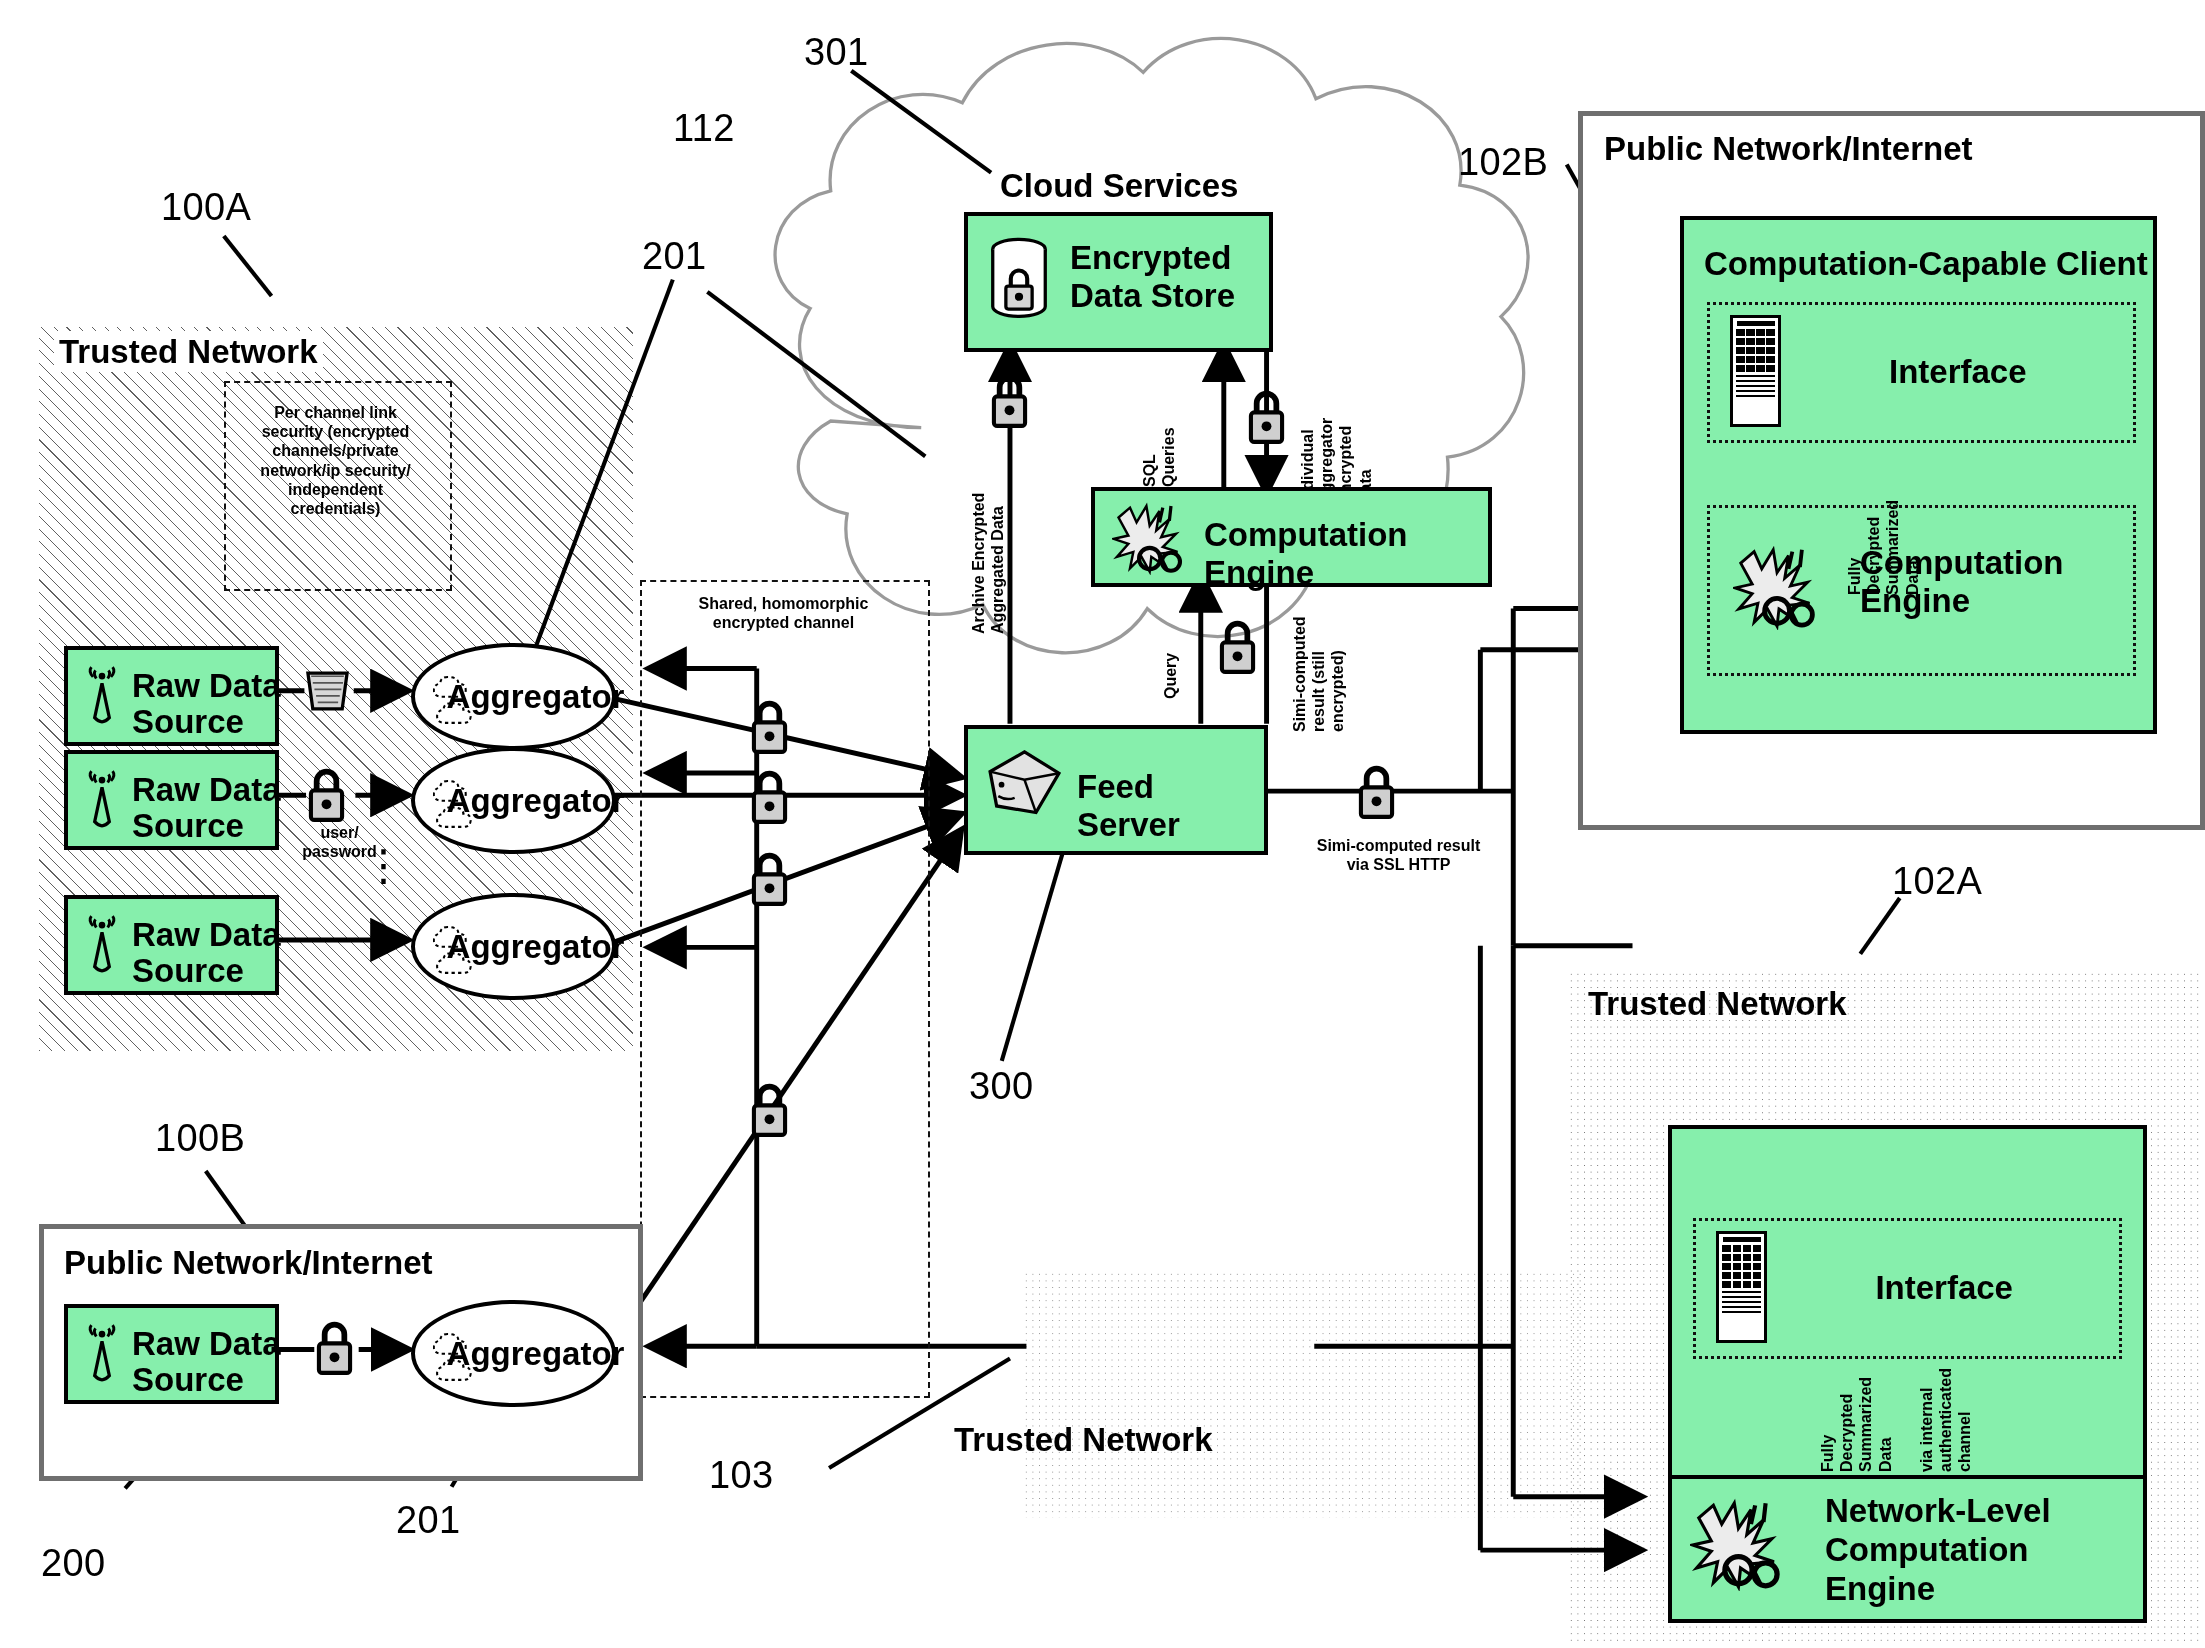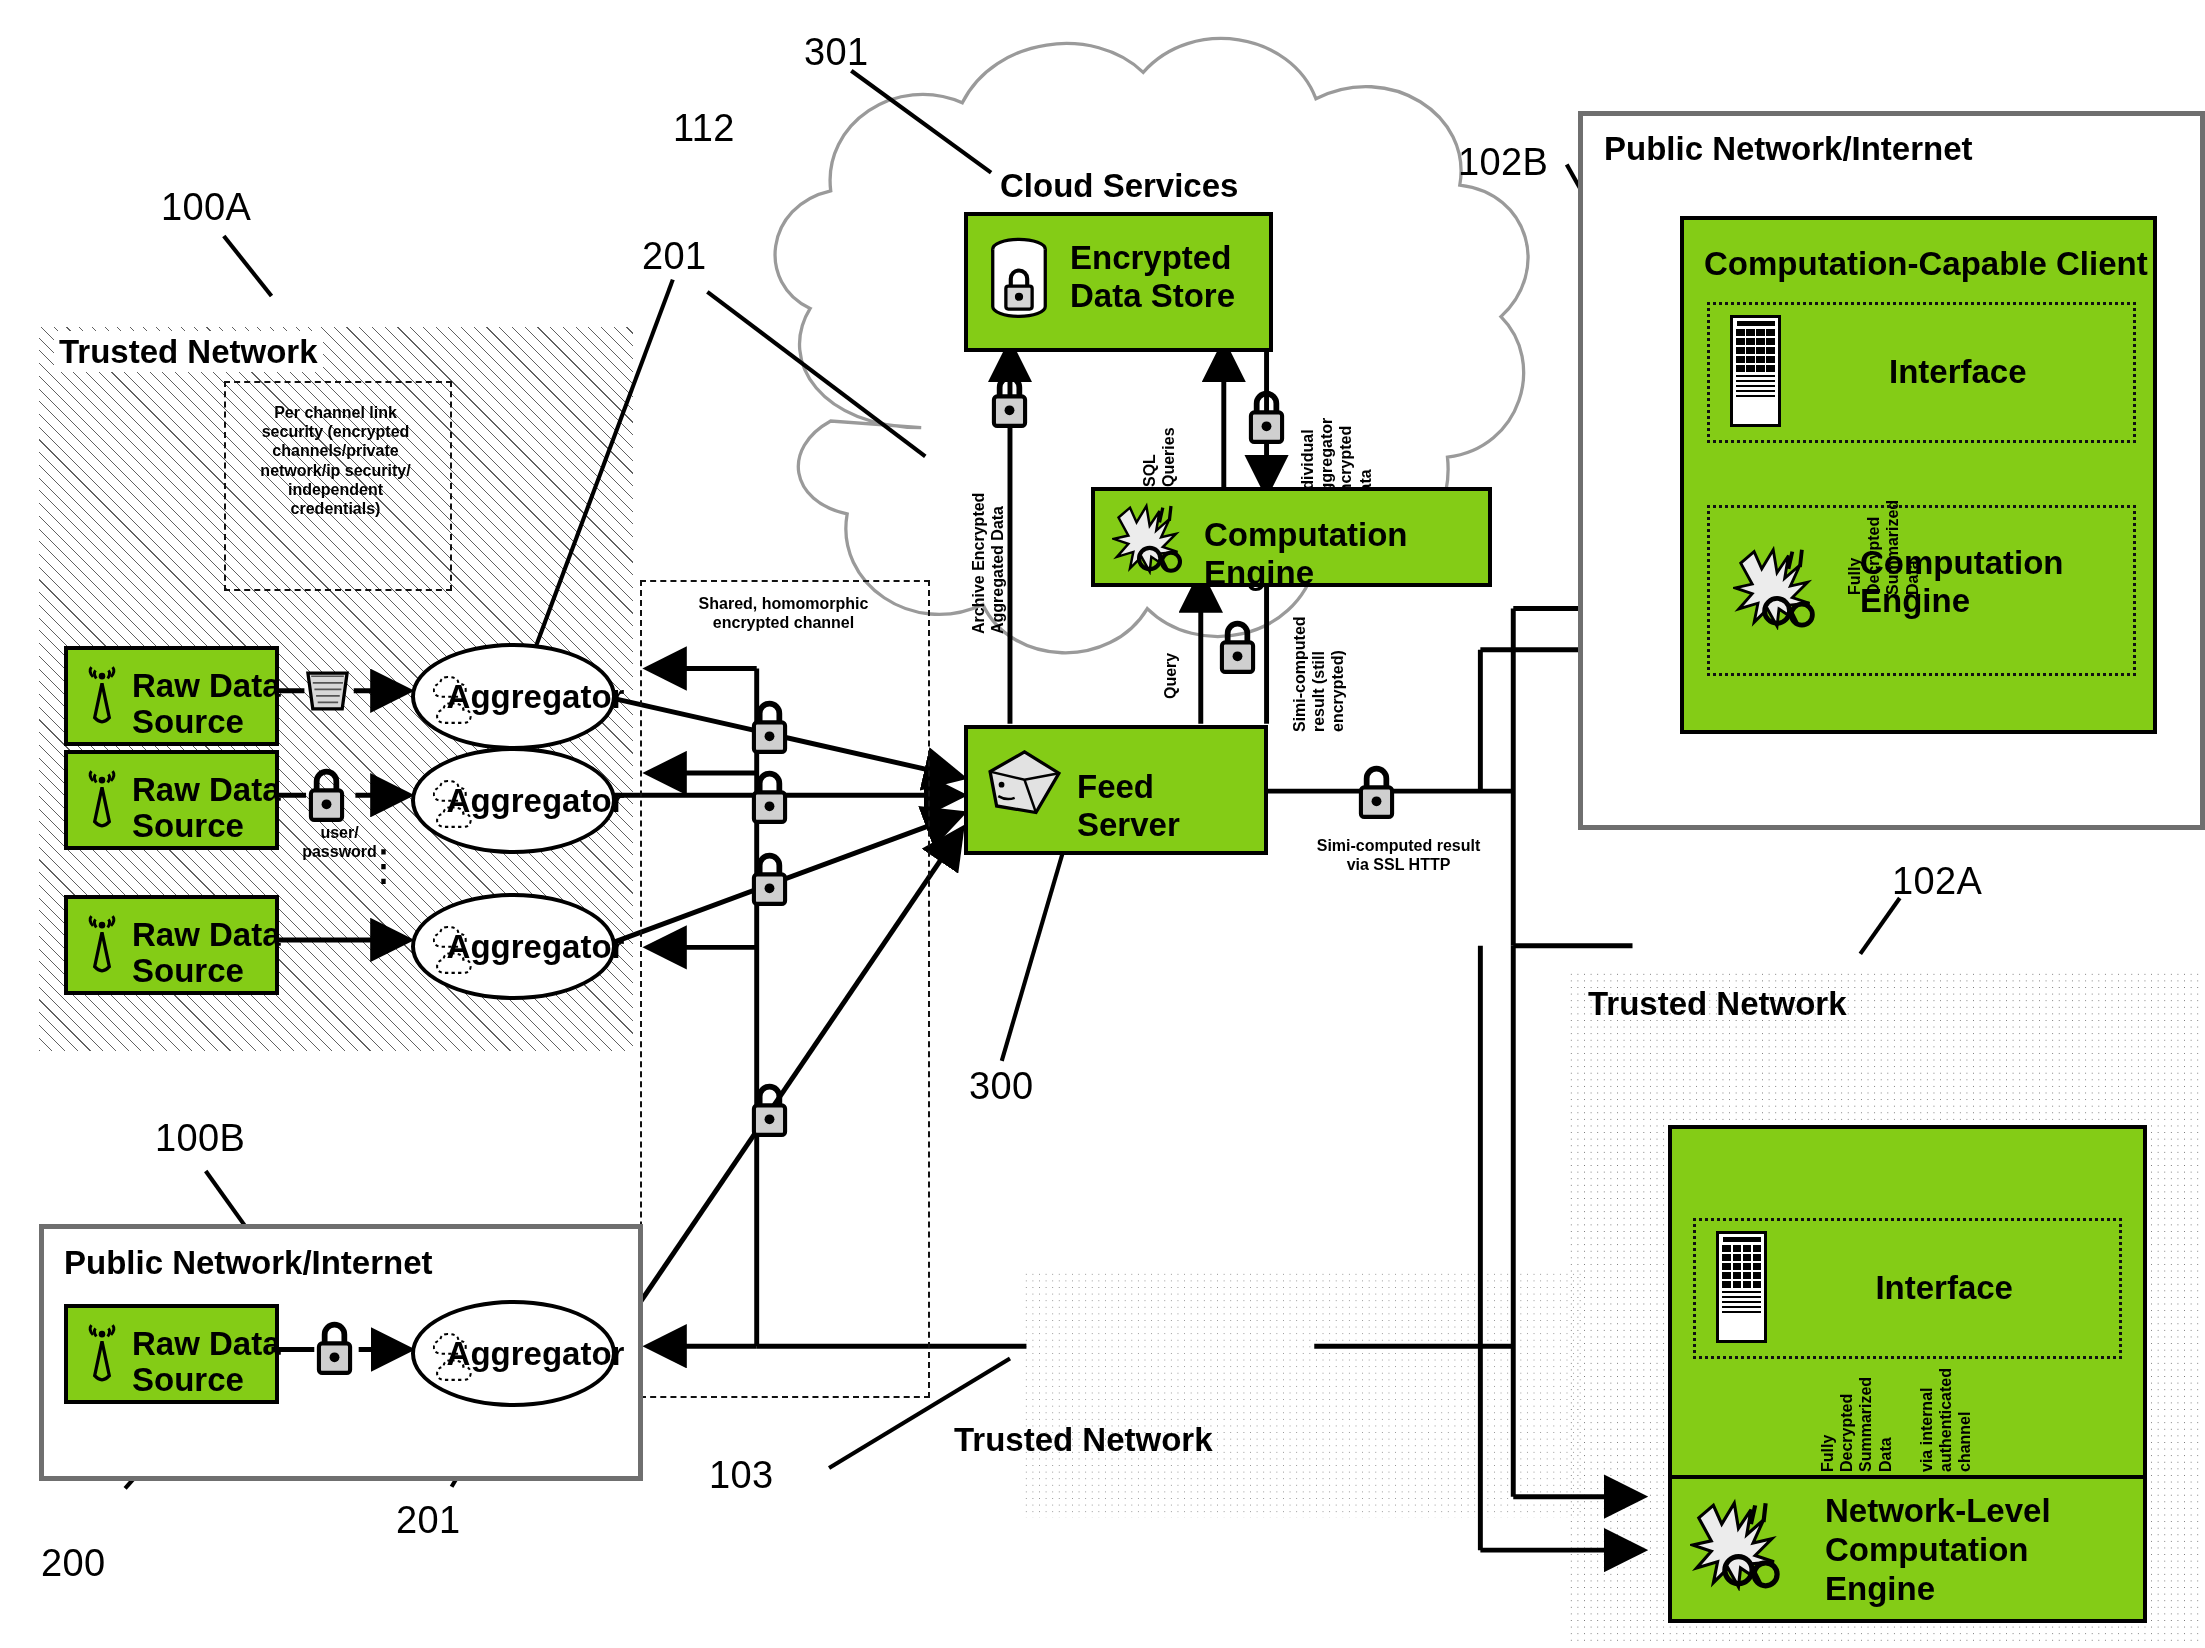--- a/index.html
+++ b/index.html
@@ -27,21 +27,21 @@
       rgba(0,0,0,0) 0.8px, rgba(0,0,0,0) 9px);
     border:0;
   }
   .stipple{
     background-image:radial-gradient(rgba(0,0,0,.55) 0.8px, rgba(0,0,0,0) 0.8px);
     background-size:6.6px 6.6px;
   }
   .greyborder{border:5px solid #6f6f6f;}
   .dashborder{border:2.5px dashed #111;}
   .dotborder{border:3.3px dotted #111;}
-  .solidbox{border:4.1px solid #000;background:#84cc16;}
+  .solidbox{border:4.1px solid #000;background:#86efac;}
   
   svg.overlay{position:absolute;left:0;top:0;width:2205px;height:1648px;pointer-events:none;}
   .ell{
     border:4.1px solid #000;border-radius:50%;background:#fff;
     display:flex;align-items:center;justify-content:center;
   }
   
   .icon{position:absolute;}
   .tower{width:44px;height:63px;}
   .phone{

